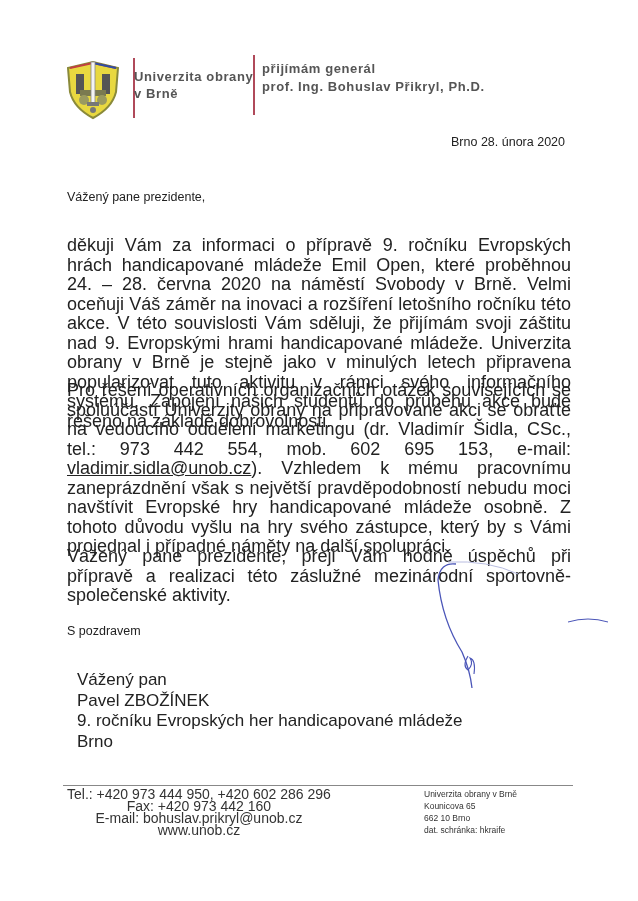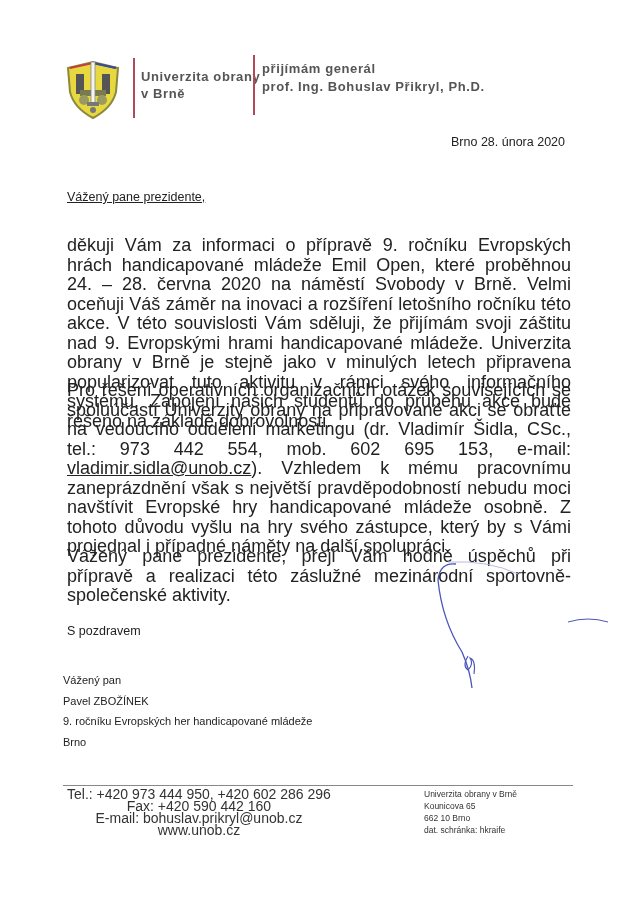--- a/index.html
+++ b/index.html
@@ -5,34 +5,34 @@
   html, body { margin: 0; padding: 0; background: #ffffff; }
   body {
     width: 638px; height: 901px; position: relative; overflow: hidden;
     font-family: "Liberation Sans", sans-serif; color: #222;
   }
   .abs { position: absolute; }
   
   .logo { left: 60px; top: 58px; width: 66px; height: 62px; }
   .divider1 { left: 133px; top: 58px; width: 2px; height: 60px; background: #b04a5a; }
   .divider2 { left: 253px; top: 55px; width: 2px; height: 60px; background: #b04a5a; }
-  .uni-name { left: 141px; top: 68px; font-size: 13px; font-weight: bold; color: #555; letter-spacing: 0.6px; line-height: 17px; }
+  .uni-name { left: 134px; top: 68px; font-size: 13px; font-weight: bold; color: #555; letter-spacing: 0.6px; line-height: 17px; }
   .rector { left: 262px; top: 60px; font-size: 13px; font-weight: bold; color: #555; letter-spacing: 0.6px; line-height: 17.5px; }
   .date { right: 73px; top: 135px; font-size: 12.5px; color: #222; }
-  .salutation { left: 67px; top: 190px; font-size: 12.5px; text-decoration: underline; }
+  .salutation { left: 67px; top: 190px; font-size: 12.5px; }
   .para {
     left: 67px; width: 504px; font-size: 18px; line-height: 19.5px;
     text-align: justify; text-align-last: left;
   }
   .p1 { top: 236px; }
   .p2 { top: 381px; }
   .p3 { top: 547px; }
   .link { color: #222; text-decoration: underline; }
   .closing { left: 67px; top: 624px; font-size: 12.5px; }
-  .addressee { left: 63px; top: 670px; font-size: 11px; line-height: 20.5px; }
+  .addressee { left: 77px; top: 670px; font-size: 17px; line-height: 20.5px; }
   .signature { left: 428px; top: 560px; width: 190px; height: 140px; }
   
   .footer-line { left: 63px; top: 785px; width: 510px; height: 1px; background: #888; }
   .footer-left { left: 67px; top: 788px; font-size: 14px; line-height: 12px; color: #333; text-align: center; }
   .footer-right { left: 424px; top: 788px; font-size: 8.5px; line-height: 12px; color: #333; }
   .line { display: block; white-space: nowrap; }
 </style>
 </head>
 <body>
 
@@ -88,21 +88,21 @@
 <div class="abs addressee">
   <span class="line">Vážený pan</span>
   <span class="line">Pavel ZBOŽÍNEK</span>
   <span class="line">9. ročníku Evropských her handicapované mládeže</span>
   <span class="line">Brno</span>
 </div>
 
 <div class="abs footer-line"></div>
 <div class="abs footer-left">
   <span class="line">Tel.: +420 973 444 950, +420 602 286 296</span>
-  <span class="line">Fax: +420 590 442 160</span>
+  <span class="line">Fax: +420 973 442 160</span>
   <span class="line">E-mail: bohuslav.prikryl@unob.cz</span>
   <span class="line">www.unob.cz</span>
 </div>
 <div class="abs footer-right">
   <span class="line">Univerzita obrany v Brně</span>
   <span class="line">Kounicova 65</span>
   <span class="line">662 10 Brno</span>
   <span class="line">dat. schránka: hkraife</span>
 </div>
 

